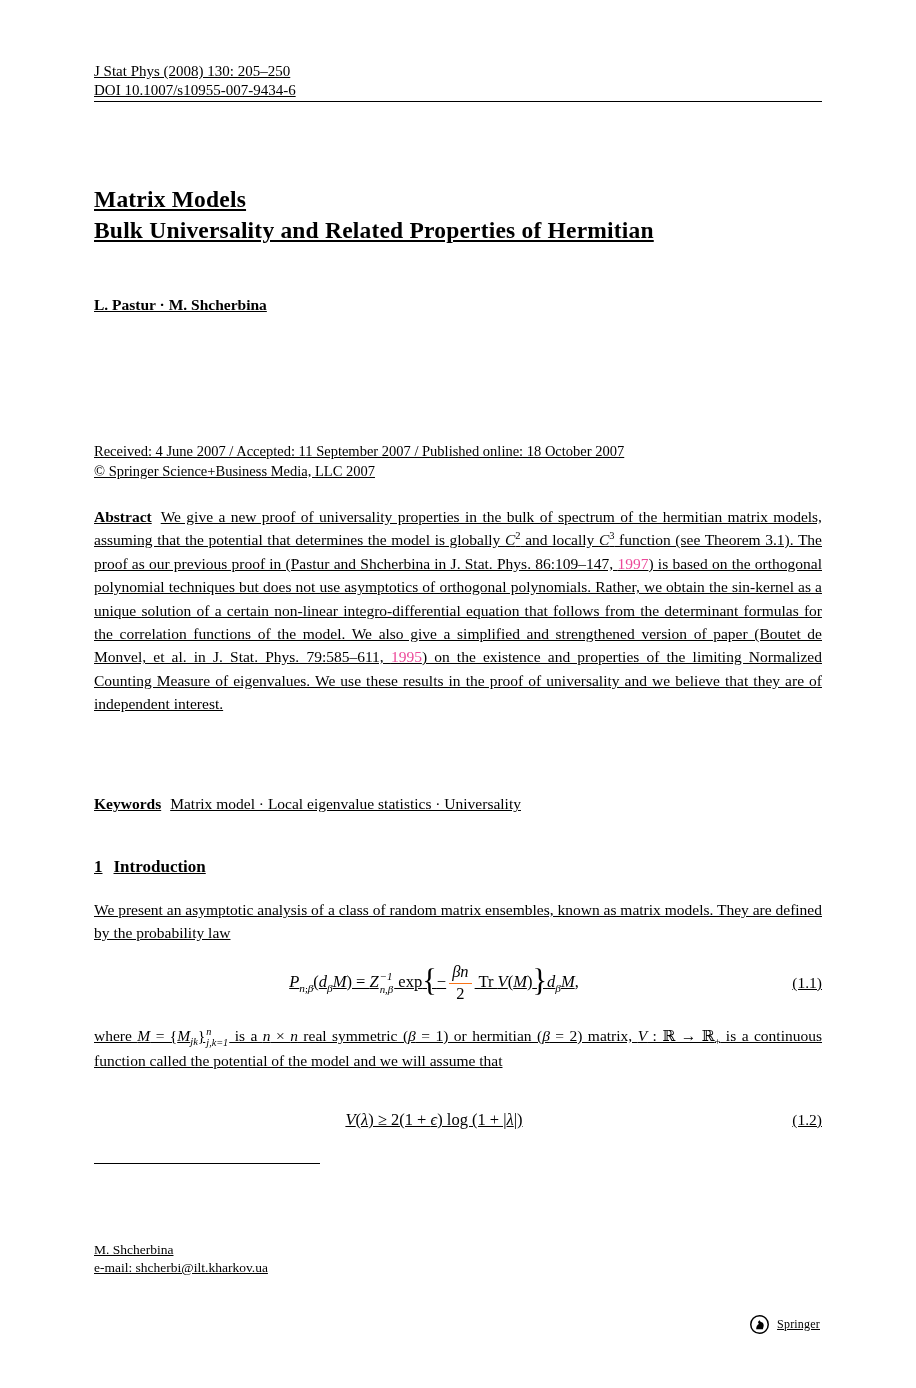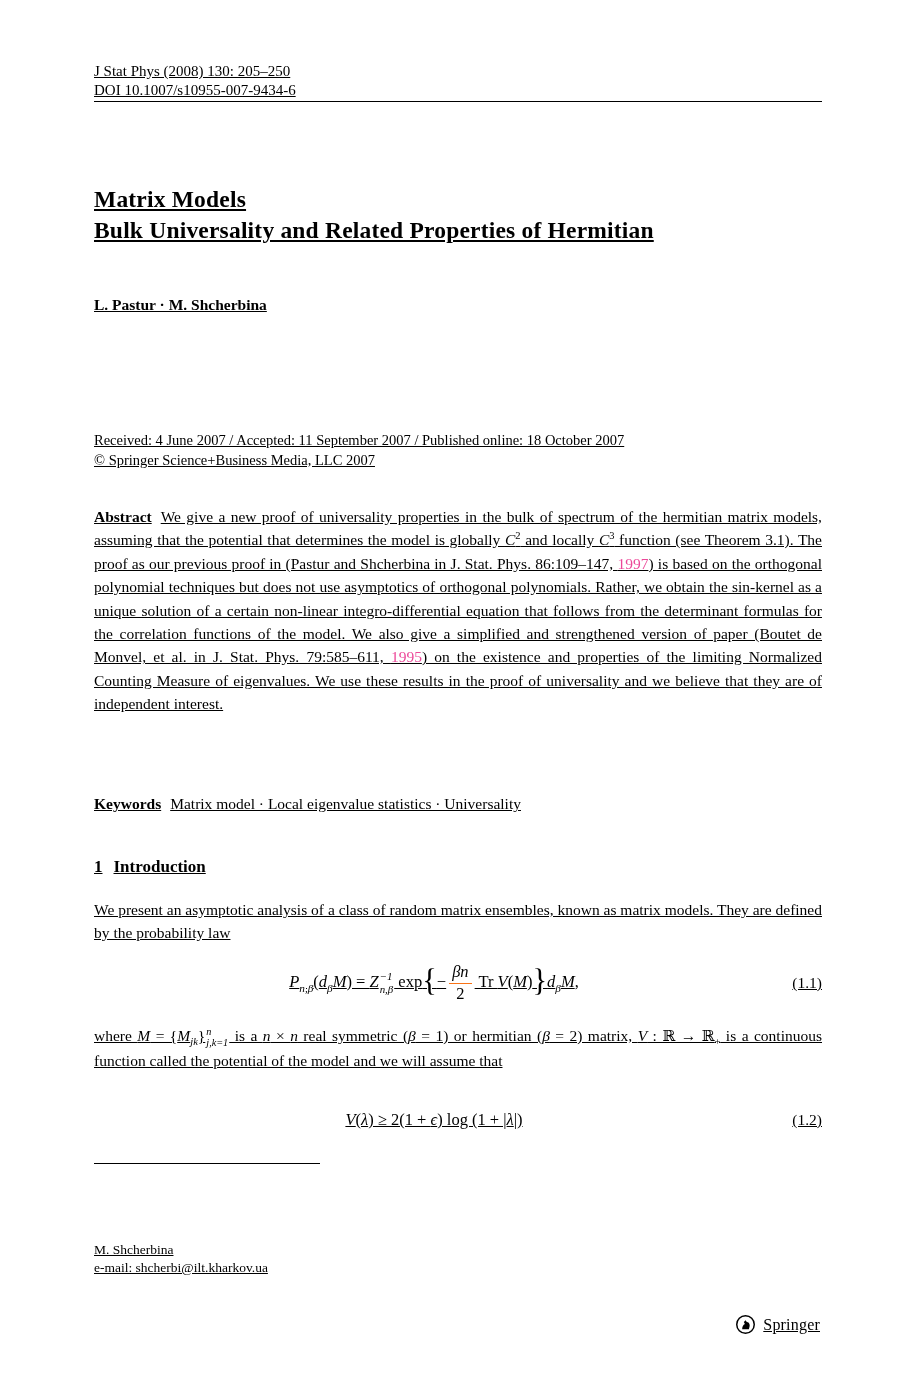--- a/index.html
+++ b/index.html
@@ -32,42 +32,42 @@
   .eq-row{display:flex;align-items:center;font-size:16.5px;}
   .eq-center{flex:1;text-align:center;}
   .eq-number{width:48px;text-align:right;font-size:15.5px;}
   .frac{display:inline-block;vertical-align:middle;text-align:center;margin:0 3px;line-height:1.15;}
   .frac .num{display:block;padding:0 3px 1px;border-bottom:1px solid #f97316;font-style:italic;}
   .frac .den{display:block;padding:1px 3px 0;}
   .stack{display:inline-flex;flex-direction:column;vertical-align:middle;font-size:66%;line-height:1.15;text-align:left;margin:0 1px;}
   .big{font-size:185%;font-weight:normal;vertical-align:-0.13em;line-height:0;}
   .footnote-rule{border-top:1.2px solid #000;width:226px;height:0;}
   .footnote{font-size:13.5px;line-height:17.5px;}
-  .springer{display:flex;align-items:center;gap:7px;font-size:16px;}
+  .springer{display:flex;align-items:center;gap:7px;font-size:12px;}
   .springer .word{letter-spacing:.2px;}
 </style>
 </head>
 <body>
 
 <div class="page">
 
   <div class="abs content-left content small" style="top:62px;">
     <div>J Stat Phys (2008) 130: 205–250</div>
     <div>DOI 10.1007/s10955-007-9434-6</div>
   </div>
   <div class="abs content-left content rule" style="top:101px;"></div>
 
   <div class="abs content-left content title" style="top:184px;">
     <div>Matrix Models</div>
     <div>Bulk Universality and Related Properties of Hermitian</div>
   </div>
 
   <div class="abs content-left content authors" style="top:296px;">L. Pastur · M. Shcherbina</div>
 
-  <div class="abs content-left content history" style="top:431px;">
+  <div class="abs content-left content history" style="top:442px;">
     <div>Received: 4 June 2007 / Accepted: 11 September 2007 / Published online: 18 October 2007</div>
     <div>© Springer Science+Business Media, LLC 2007</div>
   </div>
 
   <p class="abs content-left content body-text" style="top:505px;margin:0;">
     <span class="bd">Abstract</span><span class="label-gap"></span><span><span>We give a new proof of universality properties in the bulk of spectrum of the hermitian matrix models, assuming that the potential that determines the model is globally </span><span class="it">C</span><sup>2</sup><span> and locally </span><span class="it">C</span><sup>3</sup><span> function (see Theorem 3.1). The proof as our previous proof in (Pastur and Shcherbina in J. Stat. Phys. 86:109–147, </span><span class="link">1997</span><span>) is based on the orthogonal polynomial techniques but does not use asymptotics of orthogonal polynomials. Rather, we obtain the sin-kernel as a unique solution of a certain non-linear integro-differential equation that follows from the determinant formulas for the correlation functions of the model. We also give a simplified and strengthened version of paper (Boutet de Monvel, et al. in J. Stat. Phys. 79:585–611, </span><span class="link">1995</span><span>) on the existence and properties of the limiting Normalized Counting Measure of eigenvalues. We use these results in the proof of universality and we believe that they are of independent interest.</span></span>
   </p>
 
   <div class="abs content-left content kw" style="top:795px;">
     <span class="bd">Keywords</span><span class="label-gap"></span><span>Matrix model · Local eigenvalue statistics · Universality</span>

